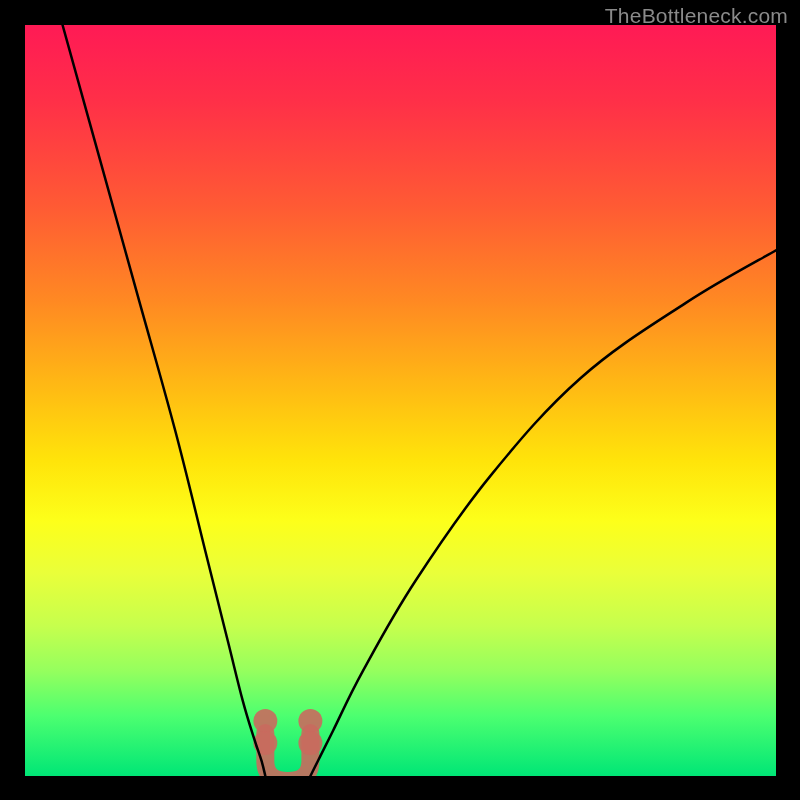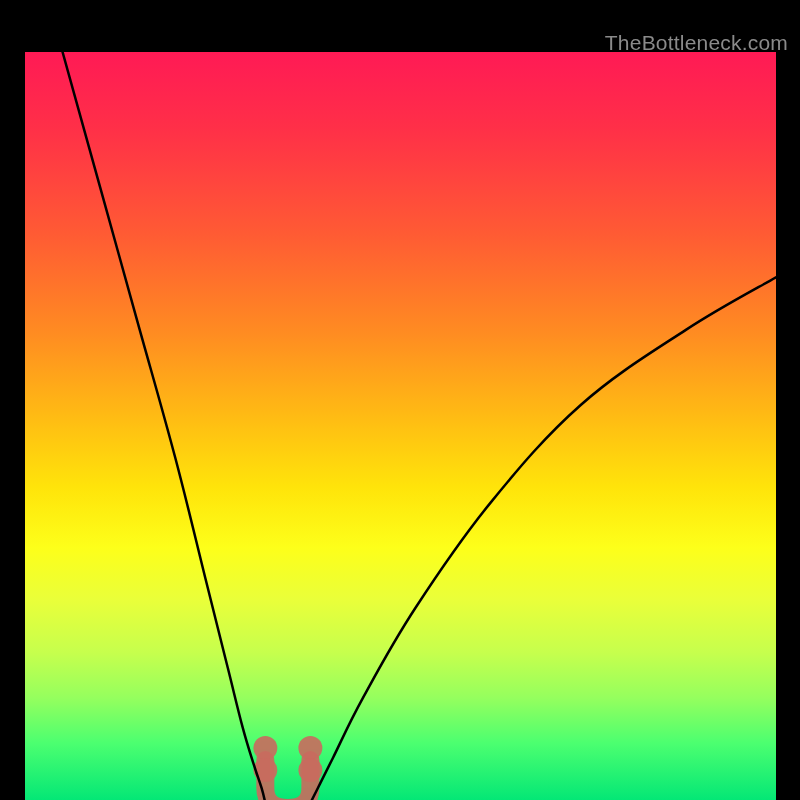--- a/index.html
+++ b/index.html
@@ -9,21 +9,20 @@
     height: 800px;
     background: #000;
     overflow: hidden;
     font-family: Arial, Helvetica, sans-serif;
   }
   .stage {
     position: relative;
     width: 800px;
     height: 704px;
     background: #000;
-    margin-top: 27px;
   }
   .watermark {
     position: absolute;
     top: 4px;
     right: 12px;
     color: #8a8a8a;
     font-size: 21px;
     letter-spacing: 0.2px;
     font-weight: 400;
     z-index: 50;

